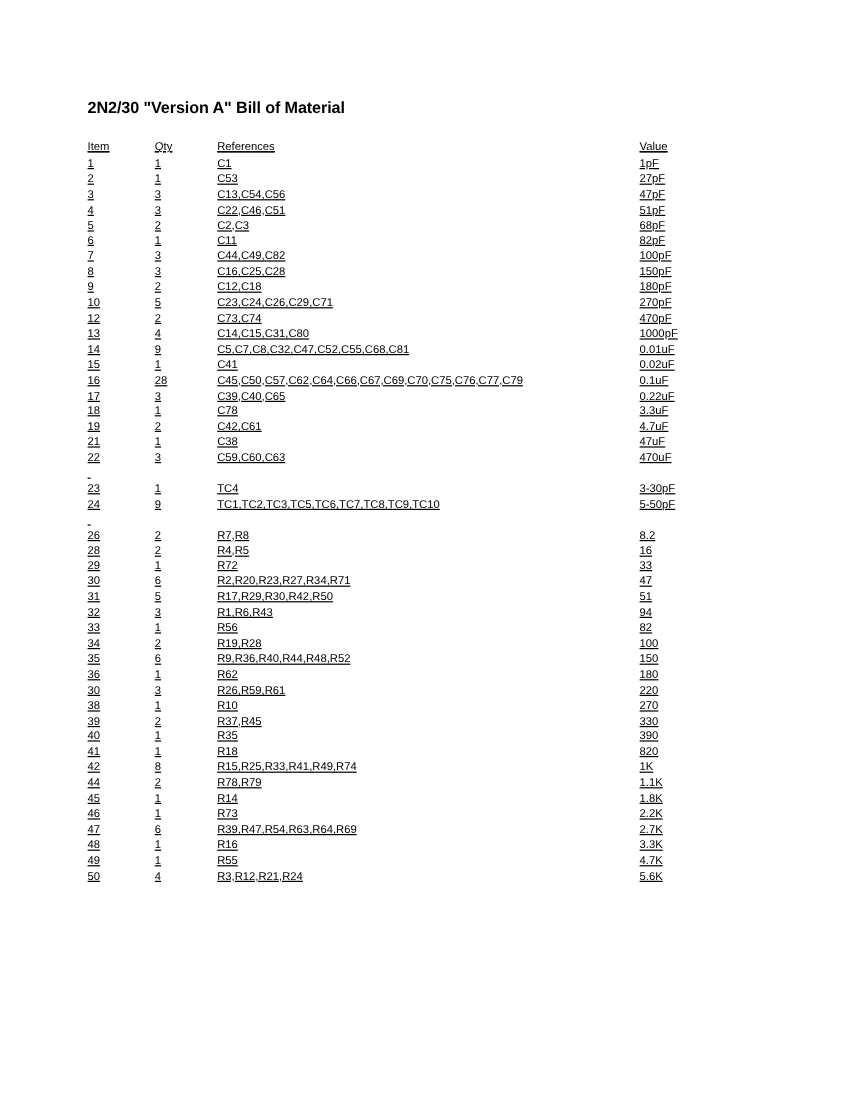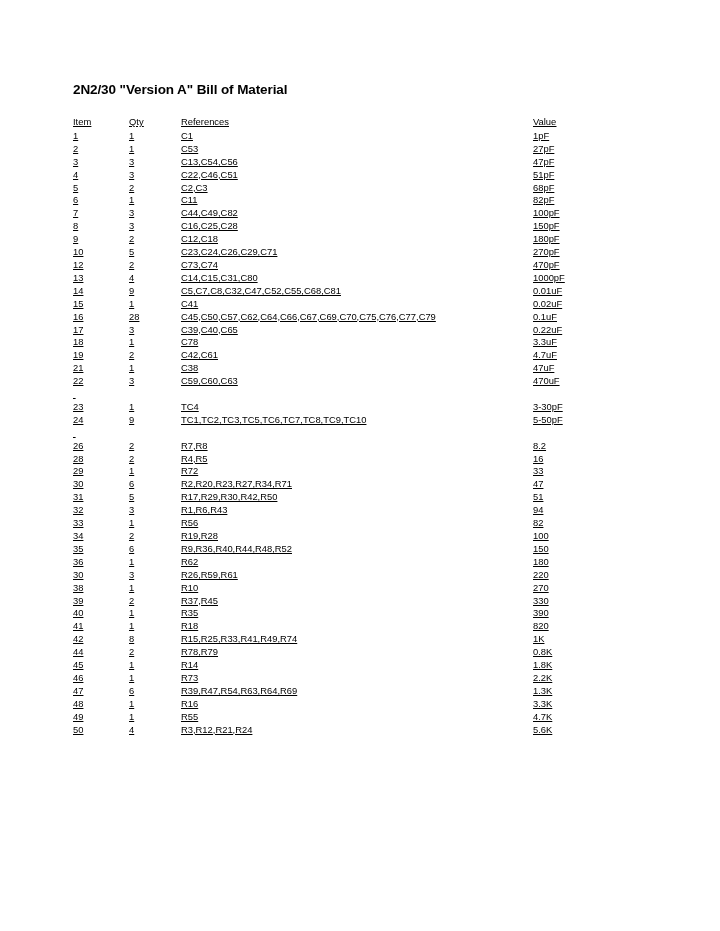--- a/index.html
+++ b/index.html
@@ -323,39 +323,39 @@
         <tr>
           <td>42</td>
           <td>8</td>
           <td>R15,R25,R33,R41,R49,R74</td>
           <td>1K</td>
         </tr>
         <tr>
           <td>44</td>
           <td>2</td>
           <td>R78,R79</td>
-          <td>0.8K</td>
+          <td>1.1K</td>
         </tr>
         <tr>
           <td>45</td>
           <td>1</td>
           <td>R14</td>
           <td>1.8K</td>
         </tr>
         <tr>
           <td>46</td>
           <td>1</td>
           <td>R73</td>
           <td>2.2K</td>
         </tr>
         <tr>
           <td>47</td>
           <td>6</td>
           <td>R39,R47,R54,R63,R64,R69</td>
-          <td>1.3K</td>
+          <td>2.7K</td>
         </tr>
         <tr>
           <td>48</td>
           <td>1</td>
           <td>R16</td>
           <td>3.3K</td>
         </tr>
         <tr>
           <td>49</td>
           <td>1</td>

